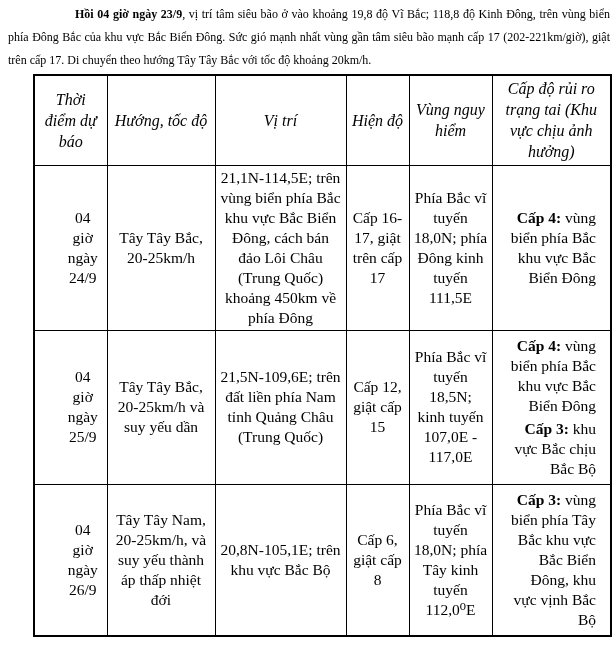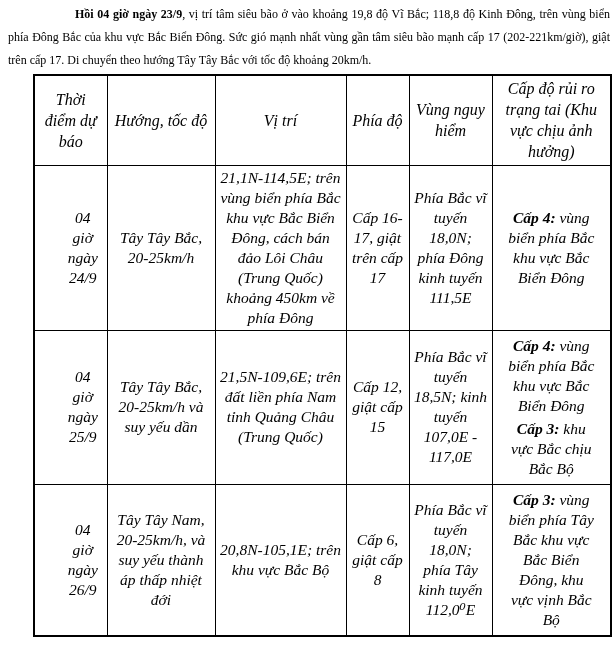--- a/index.html
+++ b/index.html
@@ -52,29 +52,28 @@
   }
   .forecast th {
     font-style: italic;
     font-weight: normal;
     font-size: 16px;
     line-height: 21px;
   }
   .forecast td {
     font-size: 15.5px;
     line-height: 20px;
-    font-style: italic;
   }
   .forecast thead tr { height: 90px; margin-left: 40px; }
   .forecast tr.r1 { height: 158px; }
   .forecast tr.r2 { height: 147px; }
   .forecast tr.r3 { height: 117px; }
 
   .blk { display: block; margin-left: 24px; }
-  .risk { margin: 3px 10px; }
+  .risk { margin: 3px 10px; text-align: right; }
   .risk b { font-weight: bold; }
 </style>
 </head>
 <body>
 
 <div class="page">
 
 
   <p class="para"><b>Hồi 04 giờ ngày 23/9</b><span>, vị trí tâm siêu bão ở vào khoảng 19,8 độ Vĩ Bắc; 118,8 độ Kinh Đông, trên vùng biển phía Đông Bắc của khu vực Bắc Biển Đông. Sức gió mạnh nhất vùng gần tâm siêu bão mạnh cấp 17 (202-221km/giờ), giật trên cấp 17. Di chuyển theo hướng Tây Tây Bắc với tốc độ khoảng 20km/h.</span></p>
 
@@ -86,21 +85,21 @@
         <col style="width:131px">
         <col style="width:63px">
         <col style="width:83px">
         <col style="width:119px">
     </colgroup>
     <thead>
       <tr>
         <th>Thời điểm dự báo</th>
         <th>Hướng, tốc độ</th>
         <th>Vị trí</th>
-        <th>Phía độ</th>
+        <th>Hiện độ</th>
         <th>Vùng nguy hiểm</th>
         <th>Cấp độ rủi ro trạng tai (Khu vực chịu ảnh hưởng)</th>
       </tr>
     </thead>
     <tbody>
       <tr class="r1">
         <td>
           <span class="blk">04 giờ</span>
           <span class="blk">ngày 24/9</span>
         </td>

